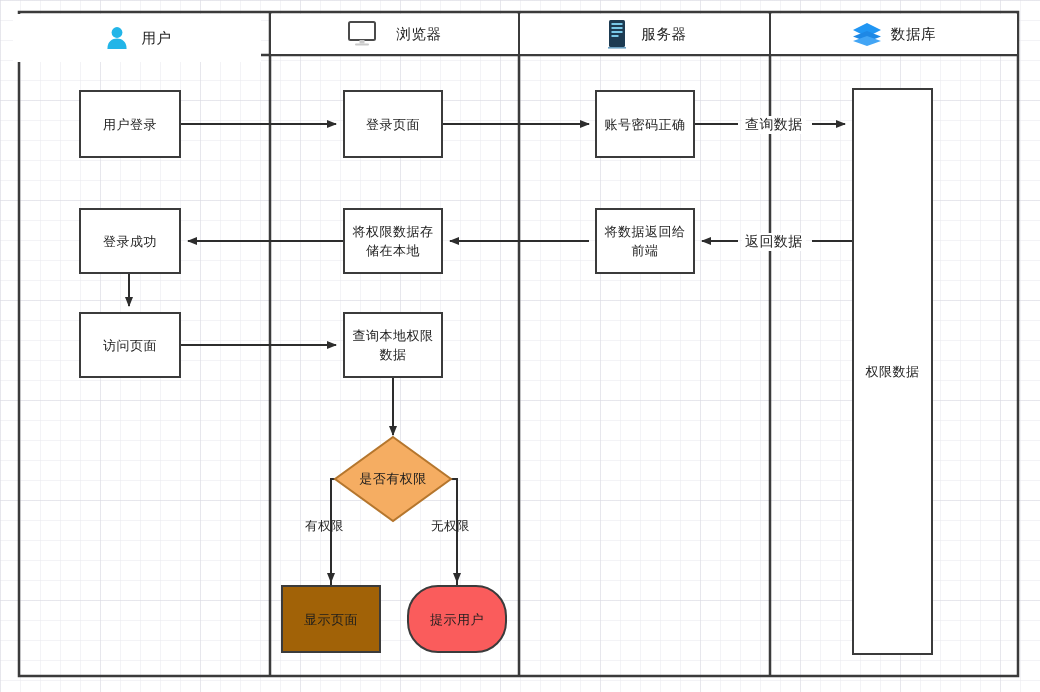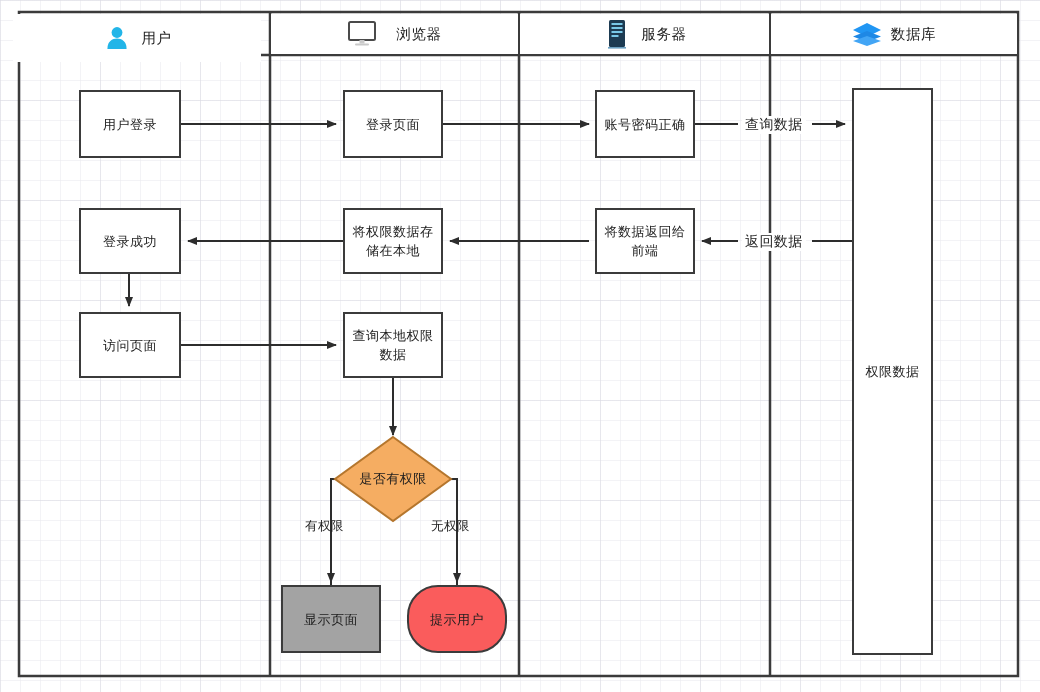--- a/index.html
+++ b/index.html
@@ -44,21 +44,21 @@
     display: flex;
     align-items: center;
     justify-content: center;
     text-align: center;
     font-size: 13px;
     color: #1d1d1d;
     line-height: 19px;
     letter-spacing: 0.5px;
   }
   .node.green {
-    background: #a3a3a3;
+    background: #a16207;
     border-color: #3b3b3b;
   }
   .node.red {
     background: #fa5c5c;
     border-color: #3b3b3b;
     border-radius: 31px;
   }
   .diamond-wrap {
     position: absolute;
   }

